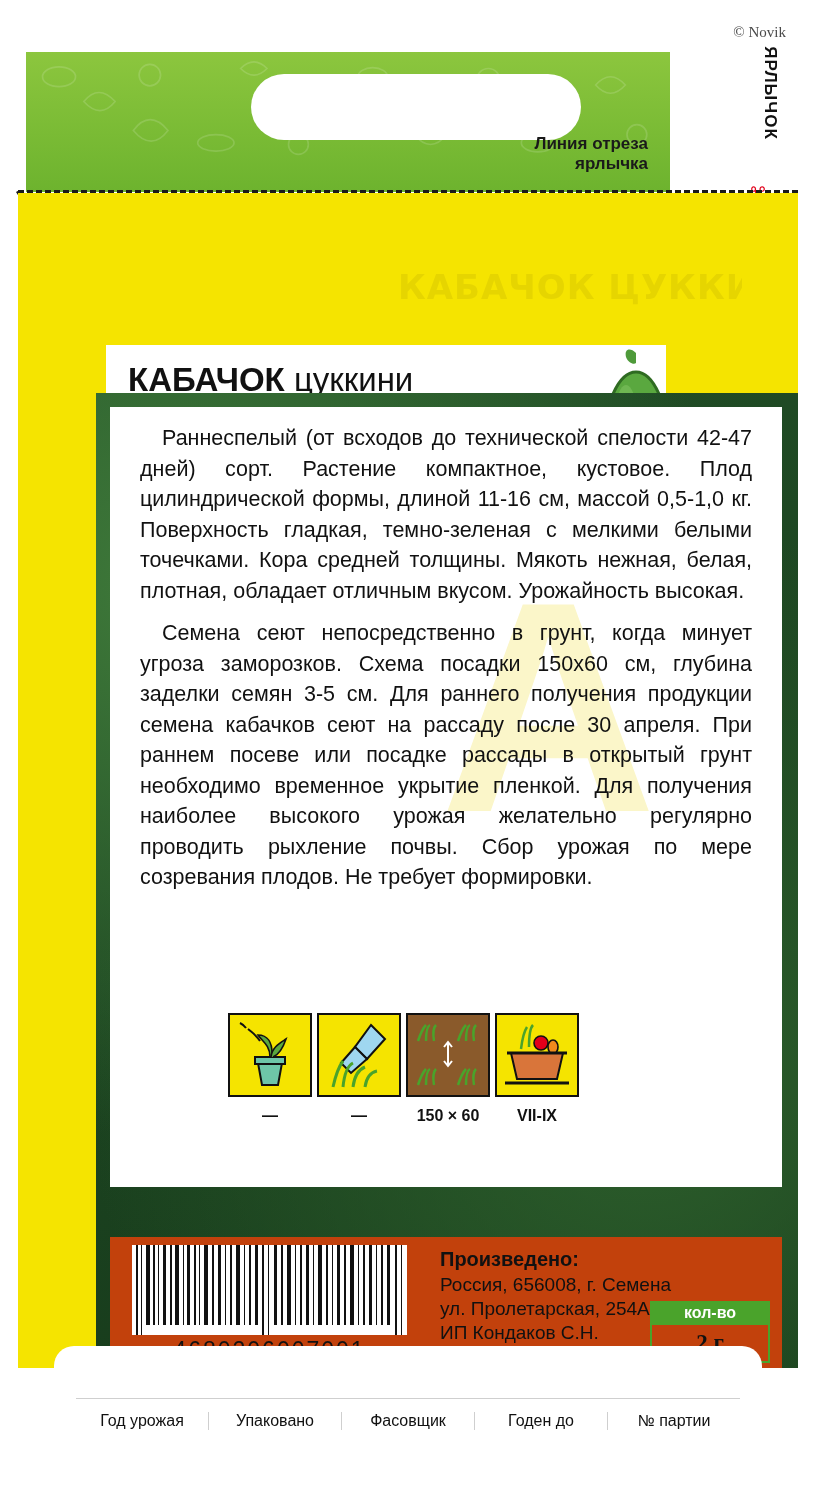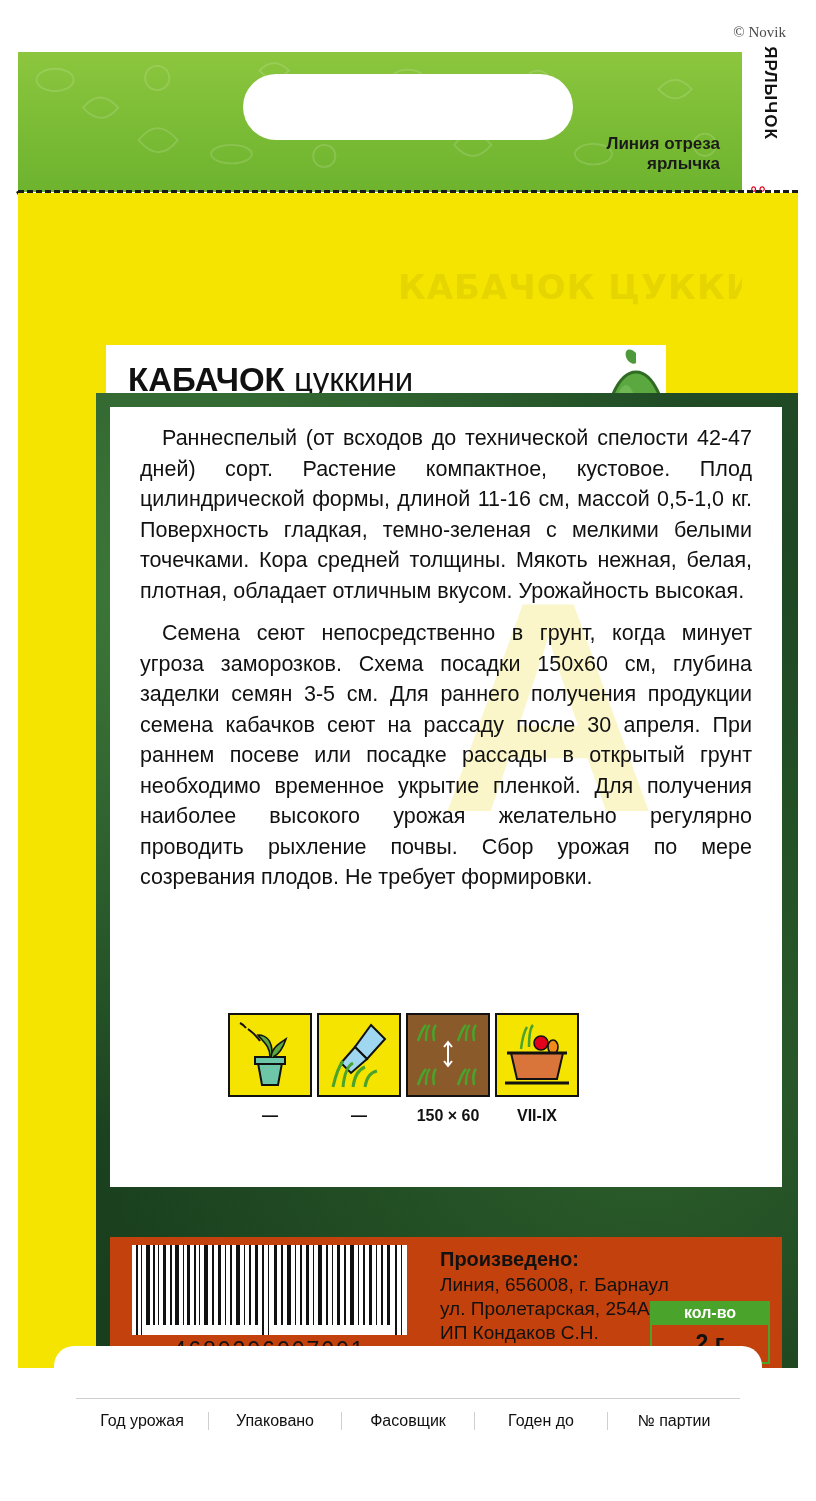--- a/index.html
+++ b/index.html
@@ -36,23 +36,23 @@
     position: absolute;
     left: 18px;
     top: 52px;
     width: 780px;
     height: 1410px;
   }
 
   
   .top-band {
     position: absolute;
-    left: 0;
+    left: 8px;
     top: 0;
-    width: 724px;
+    width: 644px;
     height: 140px;
     background: linear-gradient(180deg, #8cc63e 0%, #6db32e 100%);
     overflow: hidden;
   }
   .top-band .veg-pattern {
     position: absolute;
     inset: 0;
     opacity: 0.22;
   }
   .hang-hole {
@@ -350,21 +350,21 @@
     font-family: "Liberation Sans", sans-serif;
   }
   .qty-val {
     border: 2px solid #4aa32b;
     border-top: none;
     text-align: center;
     font-size: 23px;
     font-weight: bold;
     padding: 5px 0;
     color: #111;
-    font-family: Liberation Sans, sans-serif;
+    font-family: Liberation Serif, serif;
   }
 
   
   .footer {
     position: absolute;
     left: 0;
     top: 1316px;
     width: 780px;
     height: 94px;
     background: #ffffff;
@@ -616,21 +616,21 @@
               <rect x="255" y="0" width="3" height="80"></rect>
               <rect x="263" y="0" width="2" height="90"></rect>
                 <rect x="269" y="0" width="1" height="90"></rect>
             </g>
           </svg>
           <div class="barcode-num">4680206007001</div>
         </div>
 
         <div class="producer">
           <div class="hdr">Произведено:</div>
-          <div>Линия, 656008, г. Барнаул</div>
+          <div>Россия, 656008, г. Семена</div>
           <div>ул. Пролетарская, 254А,</div>
           <div>ИП Кондаков С.Н.</div>
           <div>тел.: 8 (3852) 999-555</div>
 
         </div>
 
         <div class="qty-box">
           <div class="qty-head">кол-во</div>
           <div class="qty-val">2 г</div>
         </div>

